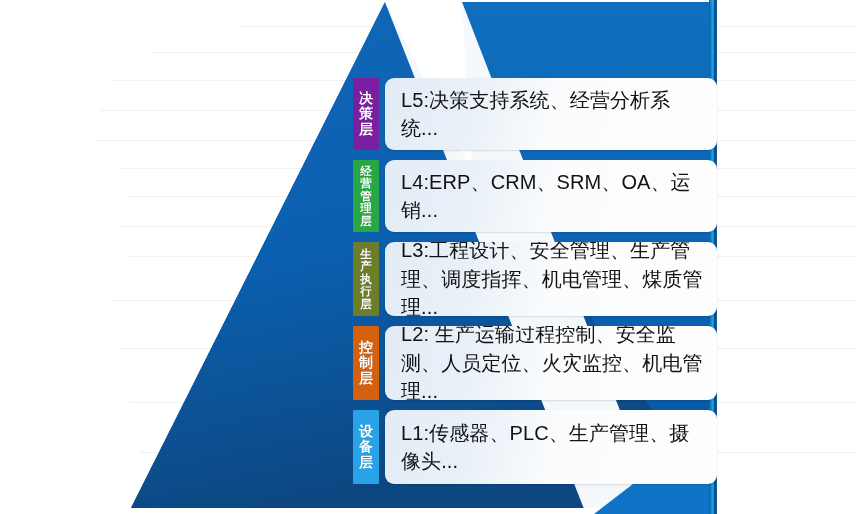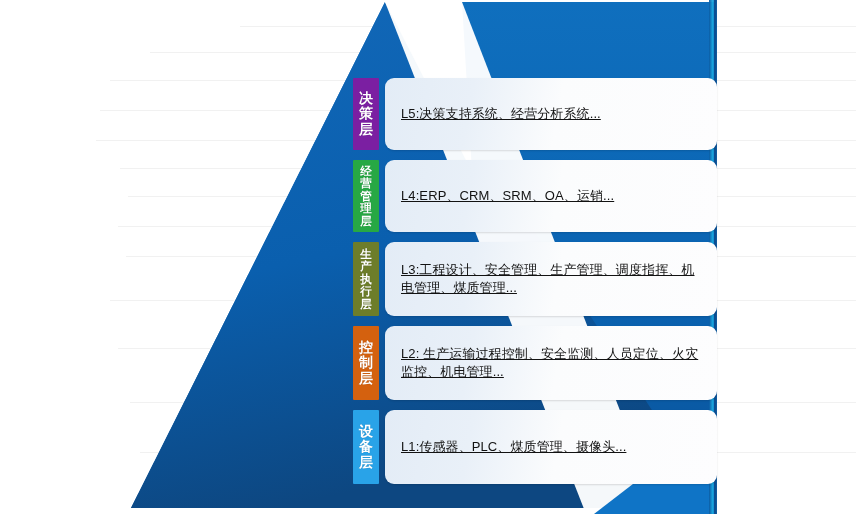--- a/index.html
+++ b/index.html
@@ -86,26 +86,25 @@
     border-radius: 9px;
     background: linear-gradient(100deg, #e3ecf6 0%, #e9f0f8 26%, #fbfcfd 52%, #fdfdfe 100%);
     box-shadow: 0 1px 2px rgba(0,0,0,0.13);
     display: flex;
     align-items: center;
     box-sizing: border-box;
     padding: 6px 14px 6px 16px;
     overflow: hidden;
   }
   .card-text {
-    font-size: 13px;
+    font-size: 20px;
     line-height: 1.42;
     color: #121212;
     letter-spacing: .1px;
     font-weight: 400;
-    text-decoration: underline;
   }
 
   
   #row-l5 { top: 78px;  height: 72px; }
   #row-l4 { top: 160px; height: 72px; }
   #row-l3 { top: 242px; height: 74px; }
   #row-l2 { top: 326px; height: 74px; }
   #row-l1 { top: 410px; height: 74px; }
 
   #row-l5 .tag { font-size: 14px; }
@@ -224,18 +223,18 @@
       </div>
     </div>
 
     <div class="row" id="row-l1">
       <div class="tag" style="background:#29a3e8;">
         <span>设</span>
         <span>备</span>
         <span>层</span>
       </div>
       <div class="card">
-        <div class="card-text">L1:传感器、PLC、煤质管理、摄像头...</div>
+        <div class="card-text">L1:传感器、PLC、生产管理、摄像头...</div>
       </div>
     </div>
 
   </div>
 </div>
 
 </body></html>

